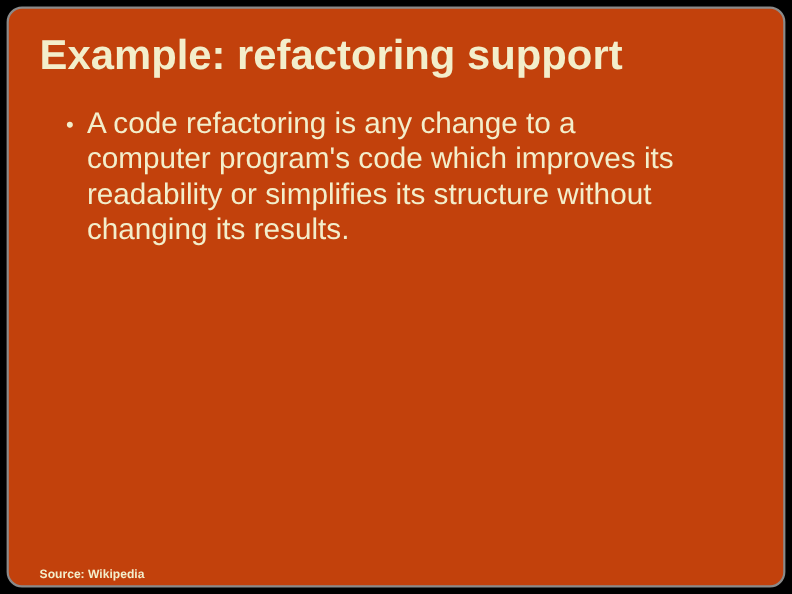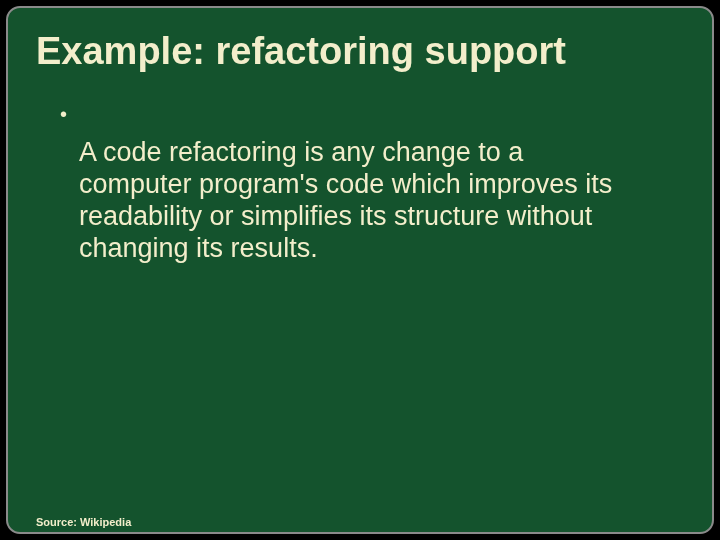--- a/index.html
+++ b/index.html
@@ -4,21 +4,21 @@
 <style>
   * { margin: 0; padding: 0; box-sizing: border-box; }
   html, body { width: 720px; height: 540px; overflow: hidden; }
   body {
     background: #000000;
     font-family: Arial, Helvetica, sans-serif;
   }
   .slide {
     position: absolute;
     top: 6px; left: 6px; right: 6px; bottom: 6px;
-    background: #14532d;
+    background: #c2410c;
     border: 2px solid #8a8a8a;
     border-radius: 14px;
     padding: 18px 28px 20px 28px;
   }
   .title {
     color: #f3eecb;
     font-size: 38px;
     font-weight: bold;
     letter-spacing: 0px;
     margin-top: 4px;
@@ -37,21 +37,20 @@
     line-height: 34px;
     margin-right: 12px;
     margin-left: -6px;
     flex: 0 0 auto;
   }
   .body-text {
     color: #f3eecb;
     font-size: 27px;
     line-height: 1.18;
     max-width: 560px;
-    margin-top: 40px;
   }
   .footer {
     position: absolute;
     left: 28px;
     bottom: 4px;
     color: #f3eecb;
     font-size: 11px;
     font-weight: bold;
   }
 </style>

